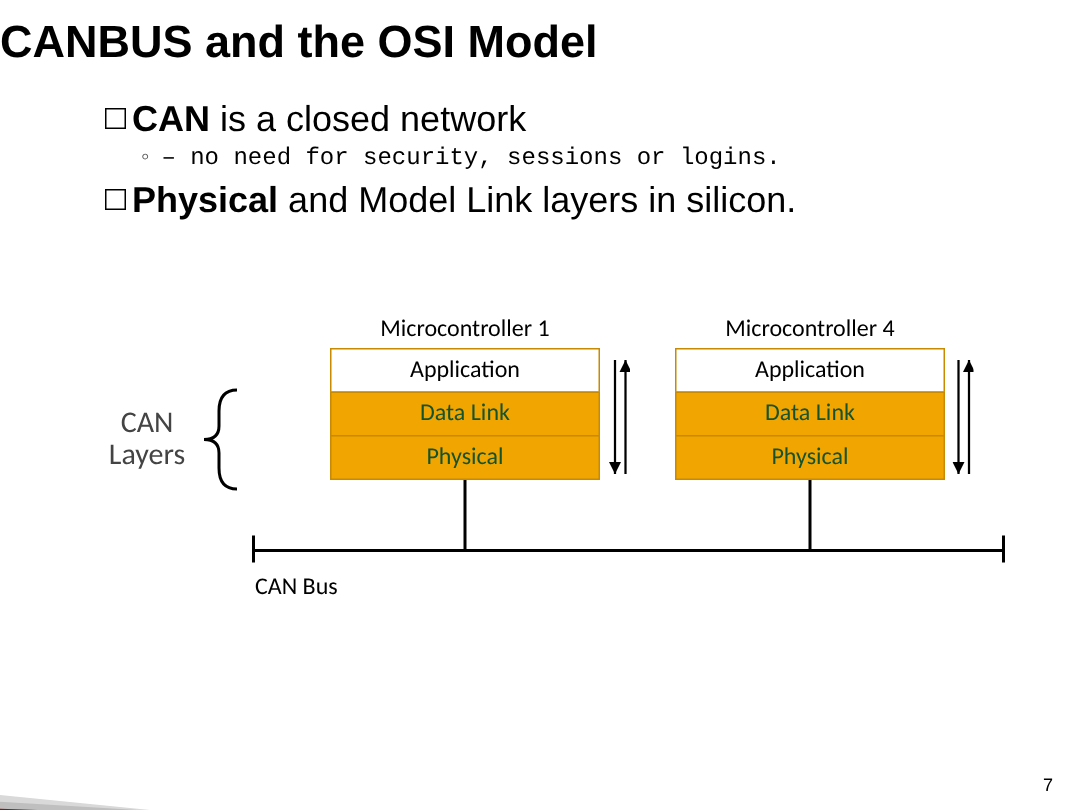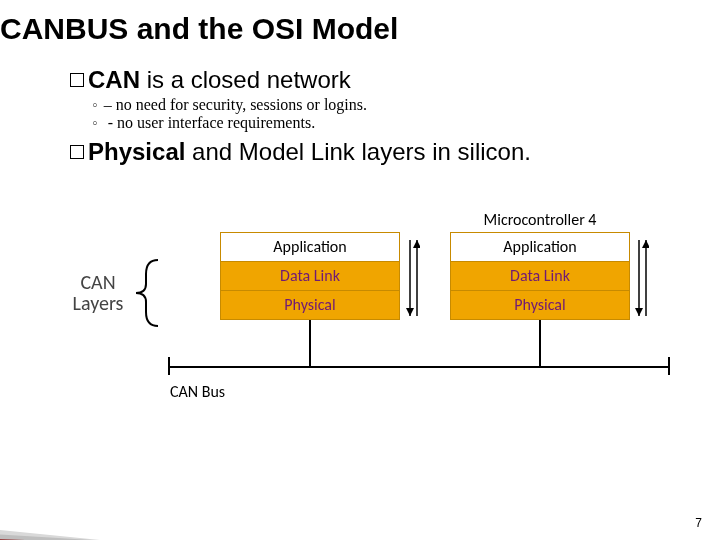--- a/index.html
+++ b/index.html
@@ -44,21 +44,21 @@
     display: inline-block;
     width: 12px;
     height: 12px;
     border: 1.5px solid #000;
     margin-right: 4px;
     vertical-align: 1px;
   }
   .b2 {
     font-size: 16px;
     margin: 0 0 0 22px;
-    font-family: Liberation Serif, serif;
+    font-family: Liberation Mono, monospace;
   }
   .circ::before {
     content: "◦";
     margin-right: 6px;
     color: #555;
   }
   .gap { height: 6px; }
 
   
   .diagram {
@@ -91,21 +91,21 @@
   .layer {
     height: 30px;
     border: 1px solid #c78a00;
     box-sizing: border-box;
     text-align: center;
     line-height: 28px;
     font-size: 16px;
     margin-top: -1px;
   }
   .layer.app { background: #fff; color: #000; }
-  .layer.dl, .layer.phy { background: #f0a500; color: #701a75; }
+  .layer.dl, .layer.phy { background: #f0a500; color: #14532d; }
   .layer:first-child { margin-top: 0; }
 
   .arrows {
     position: absolute;
     width: 14px;
     top: 24px;
   }
   .arrows svg { position: absolute; top: 0; left: 0; }
   .a-left  { left: 366px; }
   .a-right { left: 595px; }
@@ -179,35 +179,35 @@
 
 <div class="slide">
 
   <div class="title">CANBUS and the OSI Model</div>
 
   <div class="body">
     <p class="b1">
       <span class="checkbox"></span><span>CAN</span><span style="font-weight:400"> is a closed network</span>
     </p>
     <p class="b2 circ">– no need for security, sessions or logins.</p>
-    <p class="b2 circ"> - no user interface requirements.</p>
     <div class="gap"></div>
     <p class="b1">
       <span class="checkbox"></span><span>Physical</span><span style="font-weight:400"> and Model Link layers in silicon.</span>
     </p>
   </div>
 
   <div class="diagram">
     <div class="can-layers-label">CAN Layers</div>
     <div class="brace">
       <svg width="30" height="70" viewBox="0 0 30 70">
         <path d="M26 2 Q14 2 14 16 L14 26 Q14 35 4 35 Q14 35 14 44 L14 54 Q14 68 26 68" fill="none" stroke="#000" stroke-width="2"></path>
       </svg>
     </div>
 
+    <div class="mc-label mc1-label">Microcontroller 1</div>
     <div class="mc-label mc2-label">Microcontroller 4</div>
 
     <div class="stack stack1">
       <div class="layer app">Application</div>
       <div class="layer dl">Data Link</div>
       <div class="layer phy">Physical</div>
     </div>
     <div class="stack stack2">
       <div class="layer app">Application</div>
       <div class="layer dl">Data Link</div>

